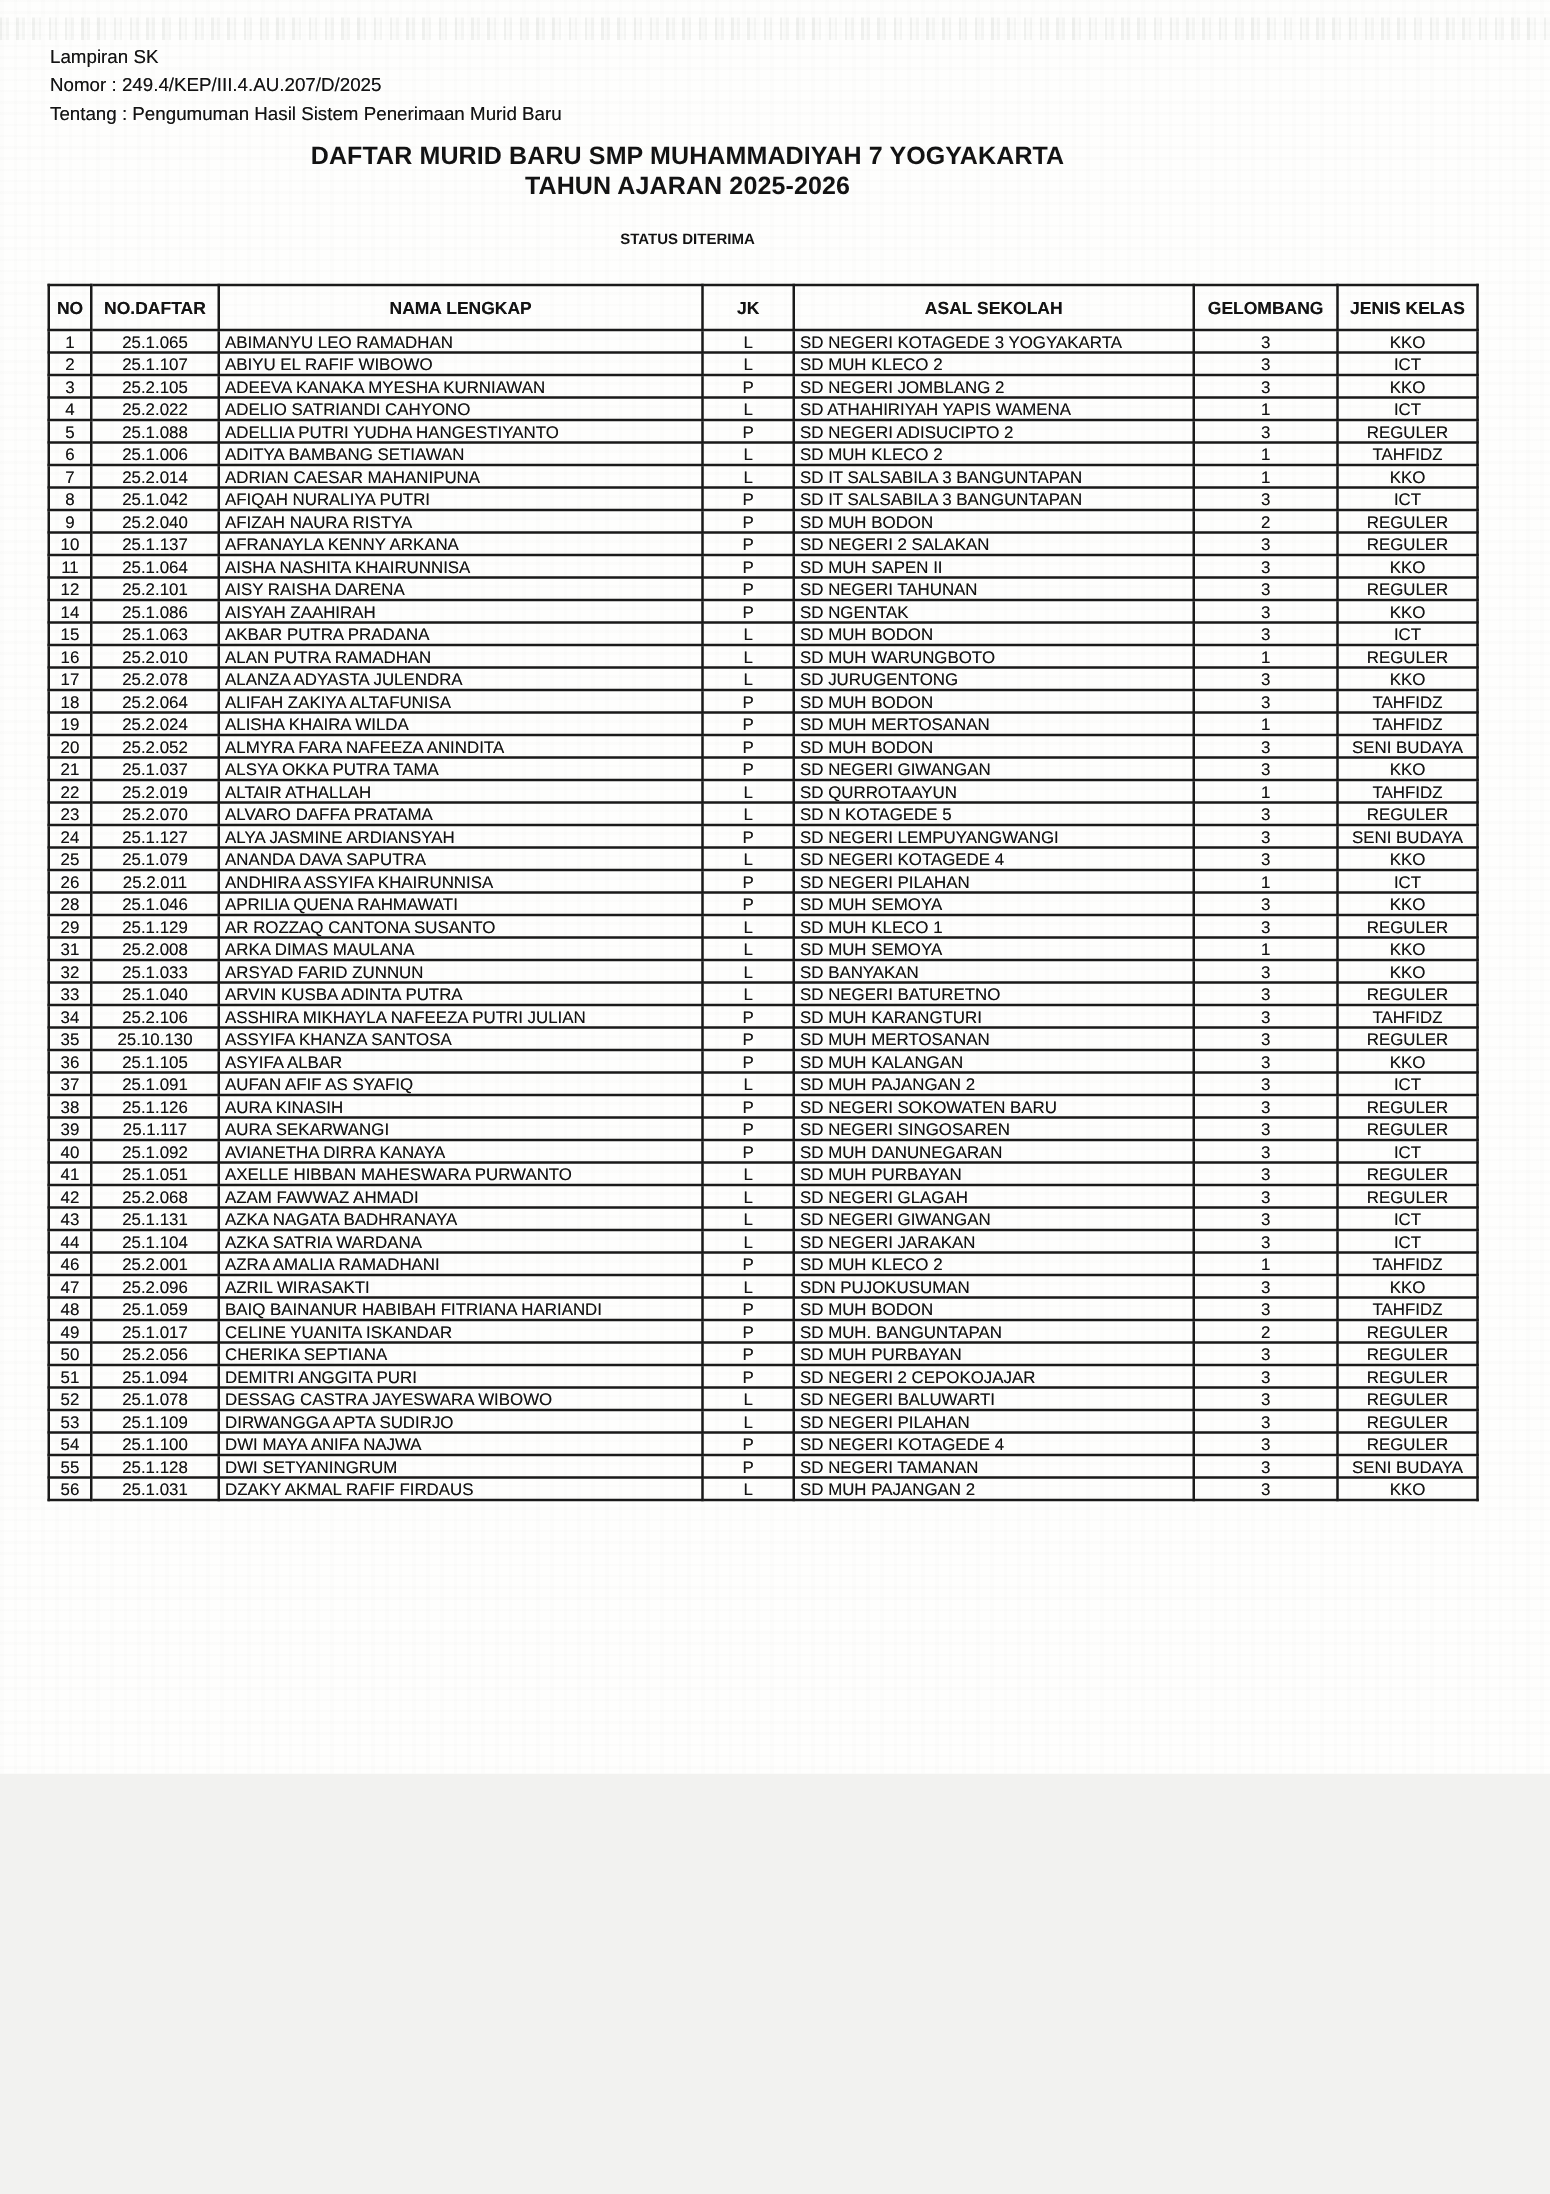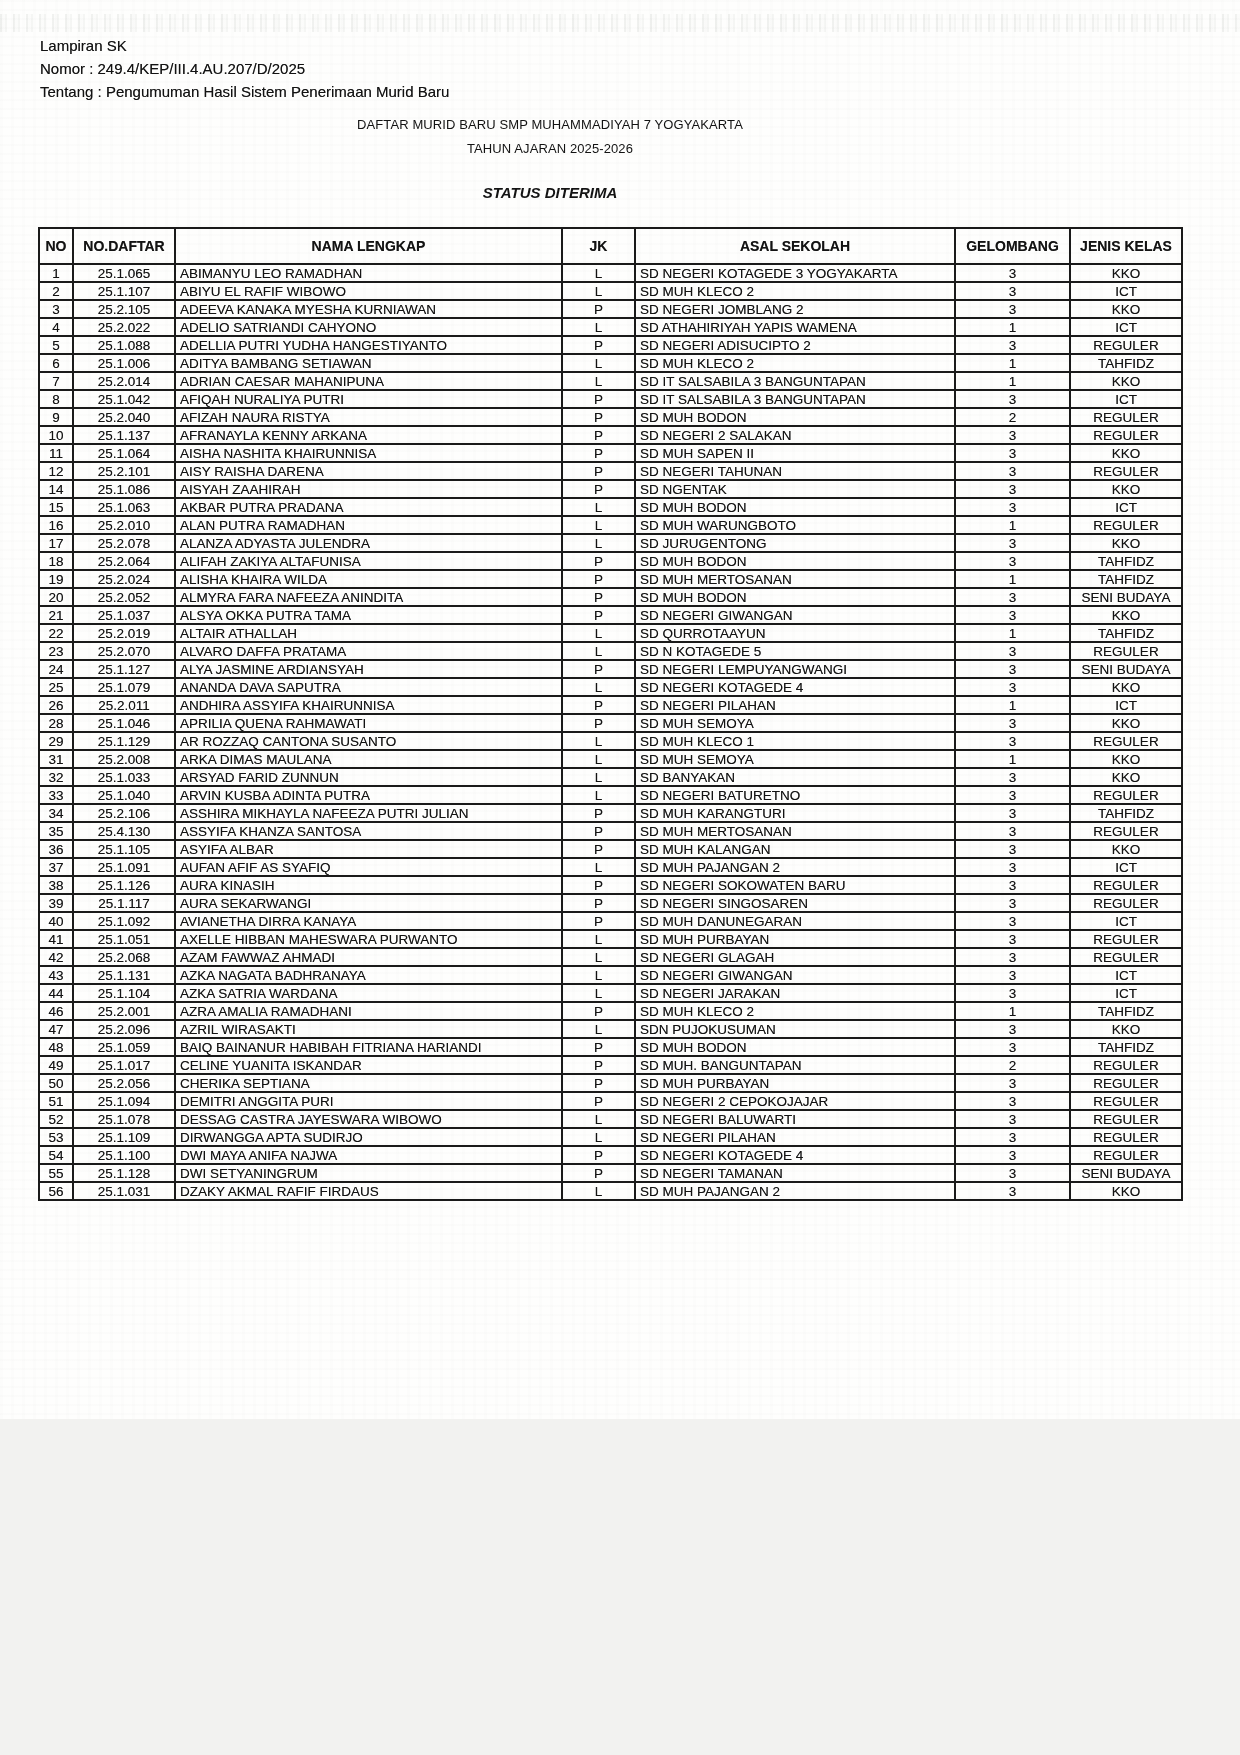--- a/index.html
+++ b/index.html
@@ -41,26 +41,26 @@
   }
   .header-block{
     position:absolute;left:40px;top:34px;
     font-size:15px;line-height:23px;
     text-shadow:0 0 0.5px rgba(0,0,0,0.55);
     white-space:nowrap;
   }
   .title-block{
     position:absolute;left:0;top:113px;width:1100px;
     text-align:center;
-    font-weight:normal;font-size:13px;line-height:24px;
+    font-weight:bold;font-size:20px;line-height:24px;
     letter-spacing:0.1px;
   }
   .status-line{
     position:absolute;left:0;top:184px;width:1100px;
-    text-align:center;font-weight:bold;font-size:15px;font-style:italic;
+    text-align:center;font-weight:bold;font-size:12px;
   }
   table.roster{
     position:absolute;left:38px;top:205px;
     border-collapse:collapse;
     table-layout:fixed;
     width:1143px;
     font-size:13.5px;
     text-shadow:0 0 0.4px rgba(0,0,0,0.5);
     margin-top:22px;
   }
@@ -406,21 +406,21 @@
           <td class="c0">34</td>
           <td class="c1">25.2.106</td>
           <td class="c2">ASSHIRA MIKHAYLA NAFEEZA PUTRI JULIAN</td>
           <td class="c3">P</td>
           <td class="c4">SD MUH KARANGTURI</td>
           <td class="c5">3</td>
           <td class="c6">TAHFIDZ</td>
         </tr>
         <tr>
           <td class="c0">35</td>
-          <td class="c1">25.4.130</td>
+          <td class="c1">25.10.130</td>
           <td class="c2">ASSYIFA KHANZA SANTOSA</td>
           <td class="c3">P</td>
           <td class="c4">SD MUH MERTOSANAN</td>
           <td class="c5">3</td>
           <td class="c6">REGULER</td>
         </tr>
         <tr>
           <td class="c0">36</td>
           <td class="c1">25.1.105</td>
           <td class="c2">ASYIFA ALBAR</td>

